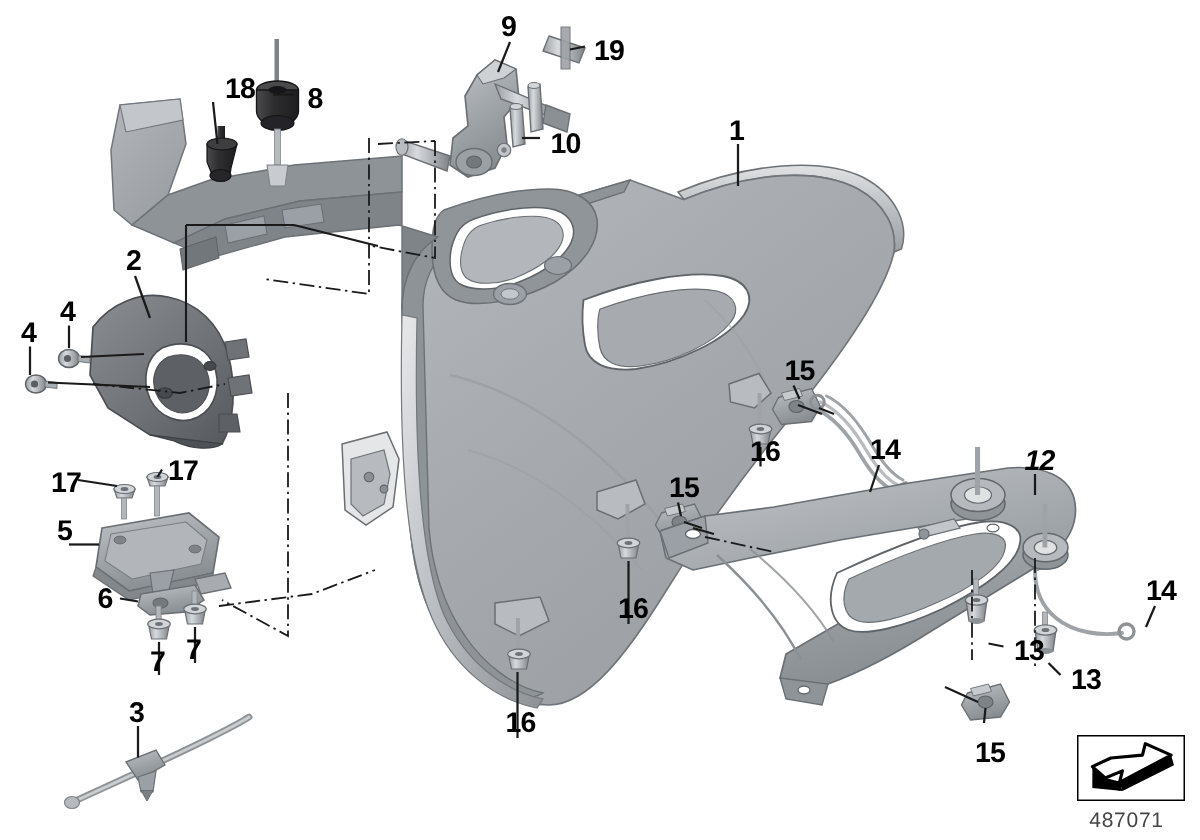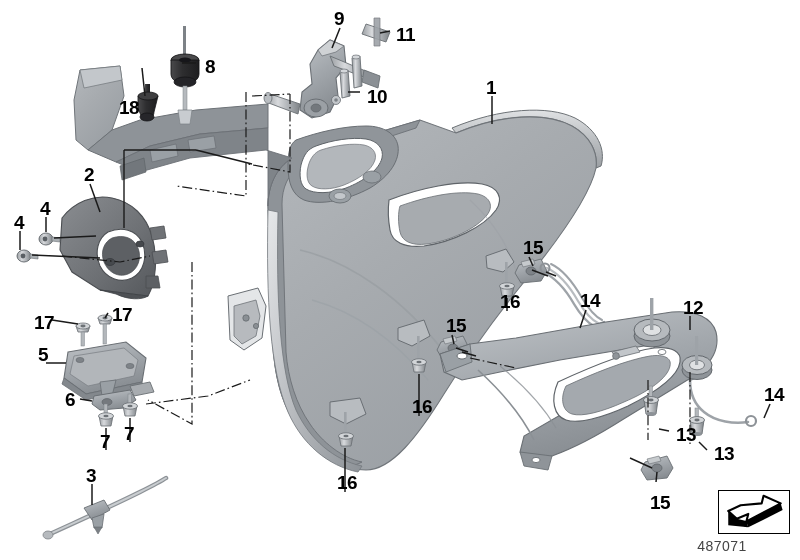--- a/index.html
+++ b/index.html
@@ -4,21 +4,21 @@
 <style>
   html,body{margin:0;padding:0;background:#ffffff;}
   body{width:800px;height:560px;overflow:hidden;
        font-family:"Liberation Sans",sans-serif;}
   #stage{position:relative;width:800px;height:560px;background:#fff;}
   svg.layer{position:absolute;left:0;top:0;width:800px;height:560px;}
   .callout{position:absolute;font-weight:bold;font-size:19px;color:#000;
            line-height:1;letter-spacing:-0.5px;white-space:nowrap;}
   #idbox{position:absolute;left:718px;top:490px;width:72px;height:44px;
          border:1.6px solid #000;background:#fff;box-sizing:border-box;}
-  #idnum{position:absolute;left:686px;top:538px;width:72px;text-align:center;
+  #idnum{position:absolute;left:715px;top:538px;width:72px;text-align:center;
          font-size:14px;color:#444;letter-spacing:.5px;}
 </style>
 </head>
 <body>
 
 <div id="stage">
 
   <svg class="layer" viewBox="0 0 800 560">
     <defs>
       <linearGradient id="gPanel" x1="0" y1="0" x2="0.7" y2="1">
@@ -428,35 +428,35 @@
   <div class="callout" style="left:86px;top:466px;">3</div>
   <div class="callout" style="left:14px;top:213px;">4</div>
   <div class="callout" style="left:40px;top:199px;">4</div>
   <div class="callout" style="left:38px;top:345px;">5</div>
   <div class="callout" style="left:65px;top:390px;">6</div>
   <div class="callout" style="left:100px;top:432px;">7</div>
   <div class="callout" style="left:124px;top:424px;">7</div>
   <div class="callout" style="left:205px;top:57px;">8</div>
   <div class="callout" style="left:334px;top:9px;">9</div>
   <div class="callout" style="left:367px;top:87px;text-align:center;">10</div>
-  <div class="callout" style="left:396px;top:25px;">11</div>
-  <div class="callout" style="left:683px;top:298px;">12</div>
+  <div class="callout" style="left:396px;top:25px;">19</div>
+  <div class="callout" style="left:683px;top:298px;font-style:italic;">12</div>
   <div class="callout" style="left:676px;top:425px;">13</div>
   <div class="callout" style="left:714px;top:444px;">13</div>
   <div class="callout" style="left:580px;top:291px;">14</div>
   <div class="callout" style="left:764px;top:385px;">14</div>
   <div class="callout" style="left:523px;top:238px;">15</div>
   <div class="callout" style="left:446px;top:316px;">15</div>
   <div class="callout" style="left:650px;top:493px;">15</div>
   <div class="callout" style="left:500px;top:292px;">16</div>
   <div class="callout" style="left:412px;top:397px;">16</div>
   <div class="callout" style="left:337px;top:473px;">16</div>
   <div class="callout" style="left:34px;top:313px;">17</div>
   <div class="callout" style="left:112px;top:305px;">17</div>
-  <div class="callout" style="left:119px;top:50px;margin-top:48px;">18</div>
+  <div class="callout" style="left:150px;top:50px;">18</div>
 
   <div id="idbox">
     <svg viewBox="0 0 72 44" width="70" height="42">
       <path d="M46,5 L64,13 L28,32 L30,24 L18,29 L9,21 L22,15 L44,13 Z" fill="#ffffff" stroke="#000" stroke-width="2.2" stroke-linejoin="round"></path>
       <path d="M64,13 L66,20 L30,38 L28,32 Z" fill="#000"></path>
       <path d="M9,21 L9,29 L28,38 L30,32 L18,29 Z" fill="#000"></path>
       <path d="M9,29 L9,36 L30,38 L28,32 Z" fill="#000"></path>
     </svg>
   </div>
   <div id="idnum">487071</div>

